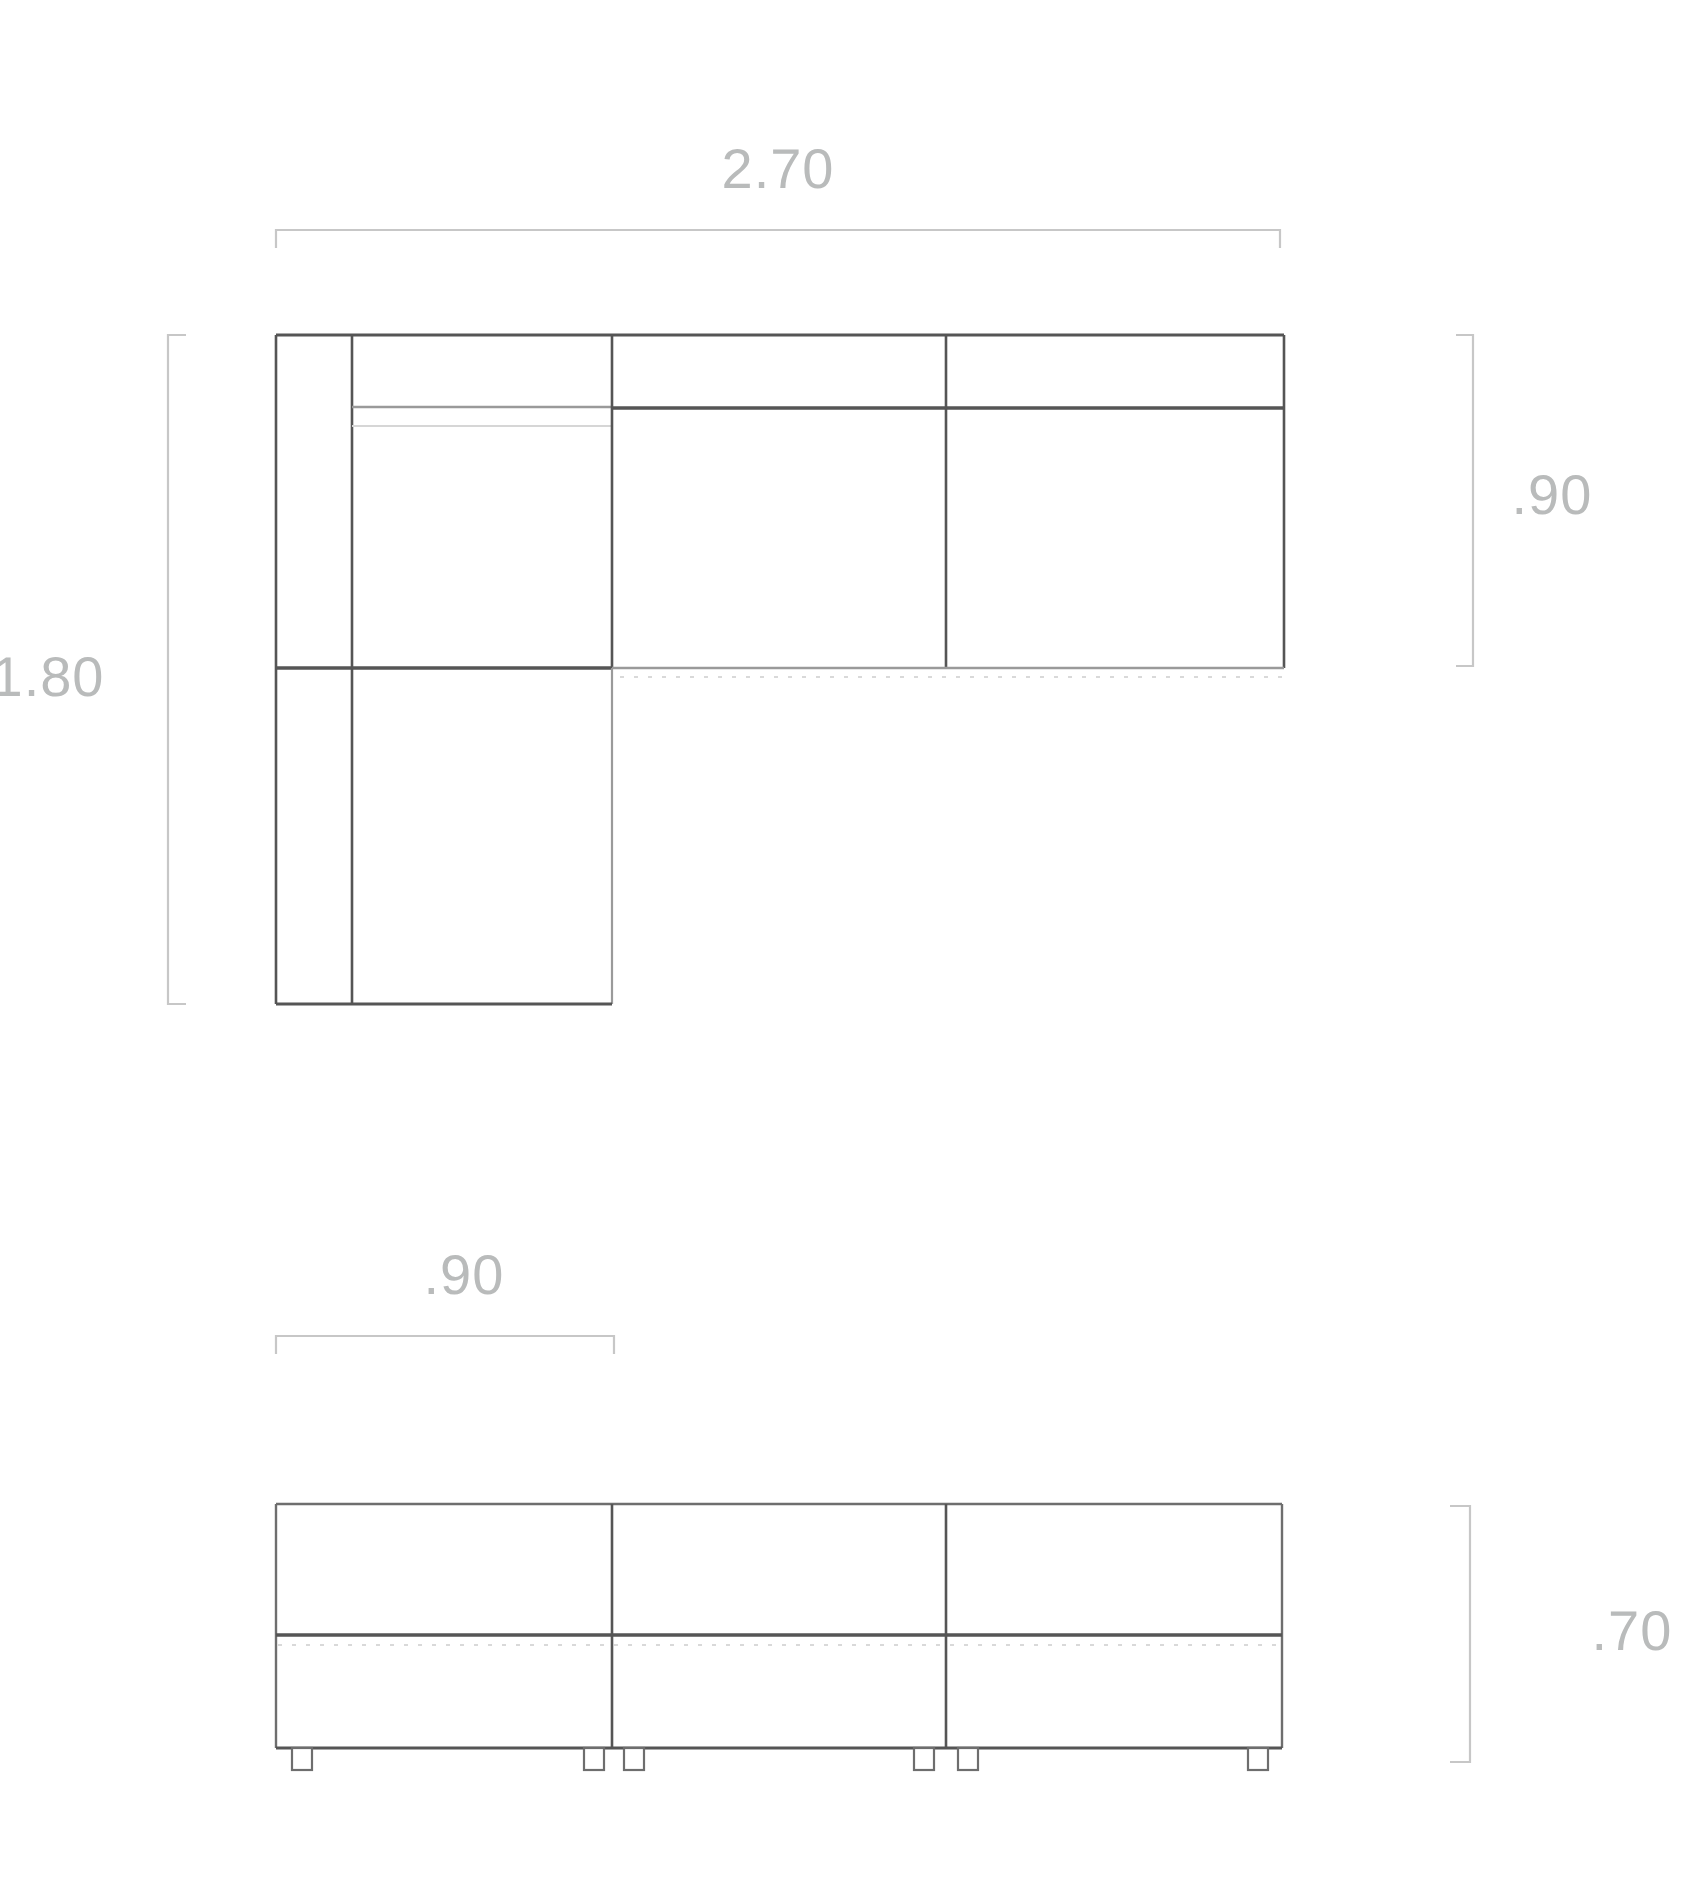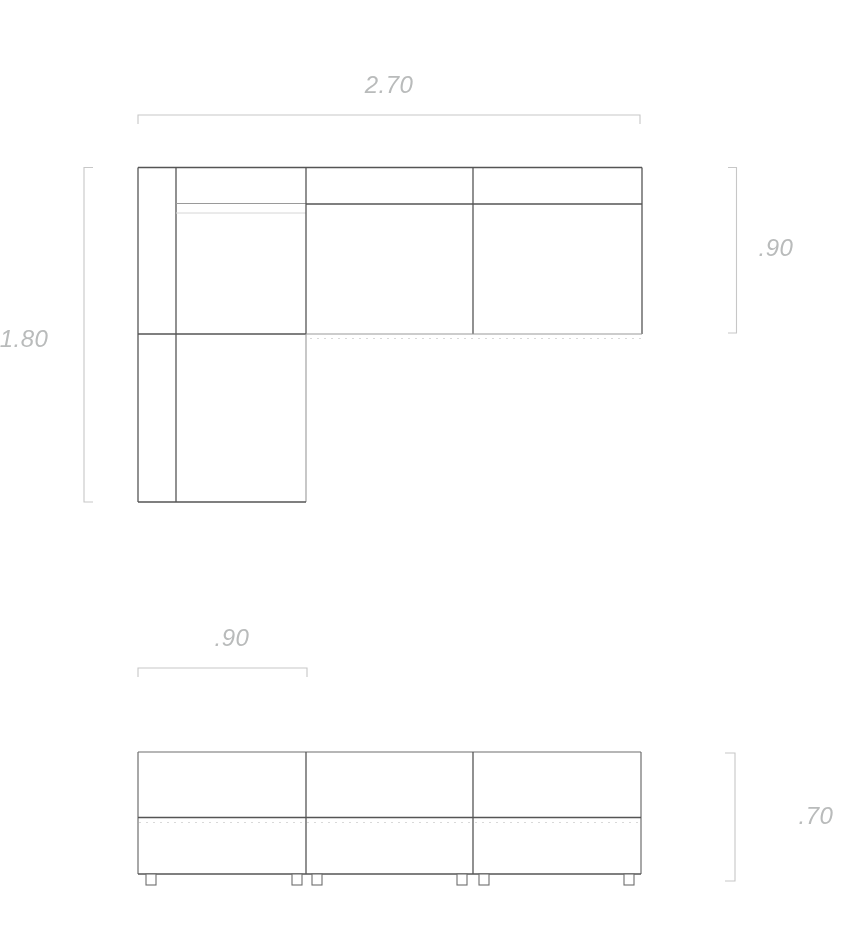--- a/index.html
+++ b/index.html
@@ -31,26 +31,25 @@
   .s12  { stroke: var(--outline-soft);   stroke-width: 1.2; }
   .m12  { stroke: var(--outline-medium); stroke-width: 1.2; }
   .m11  { stroke: var(--outline-medium); stroke-width: 1.1; }
   .f10  { stroke: var(--outline-faint);  stroke-width: 1; }
   .dash { stroke: var(--hidden-dash); stroke-width: 1; stroke-dasharray: 2 5; }
   .dim  { stroke: var(--dimension-line); stroke-width: 1.1; fill: none; }
   .leg  { fill: var(--background); stroke: var(--outline-soft); stroke-width: 1.1; }
   .dim-label {
     position: absolute;
     transform: translate(-50%, -50%);
-    font-size: 24px;
+    font-size: 28px;
     letter-spacing: 0.5px;
     color: var(--dimension-text);
     white-space: nowrap;
     user-select: none;
-    font-style: italic;
   }
 </style>
 </head>
 <body>
 
 <div class="canvas">
 
   <svg width="845" height="949" viewBox="0 0 845 949">
 
     <g>

